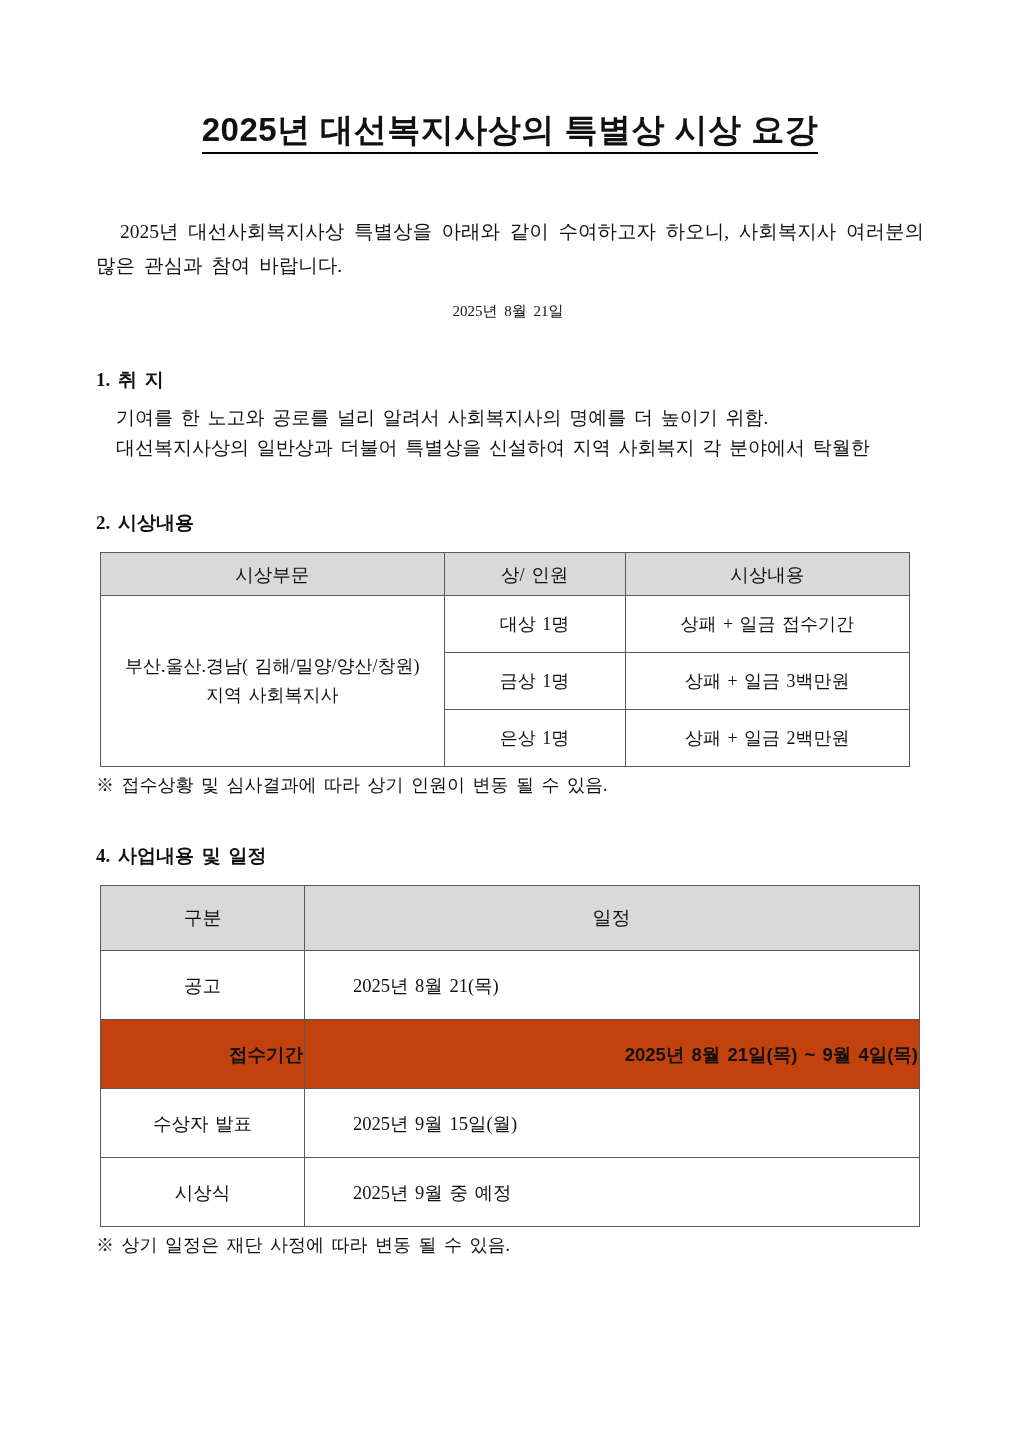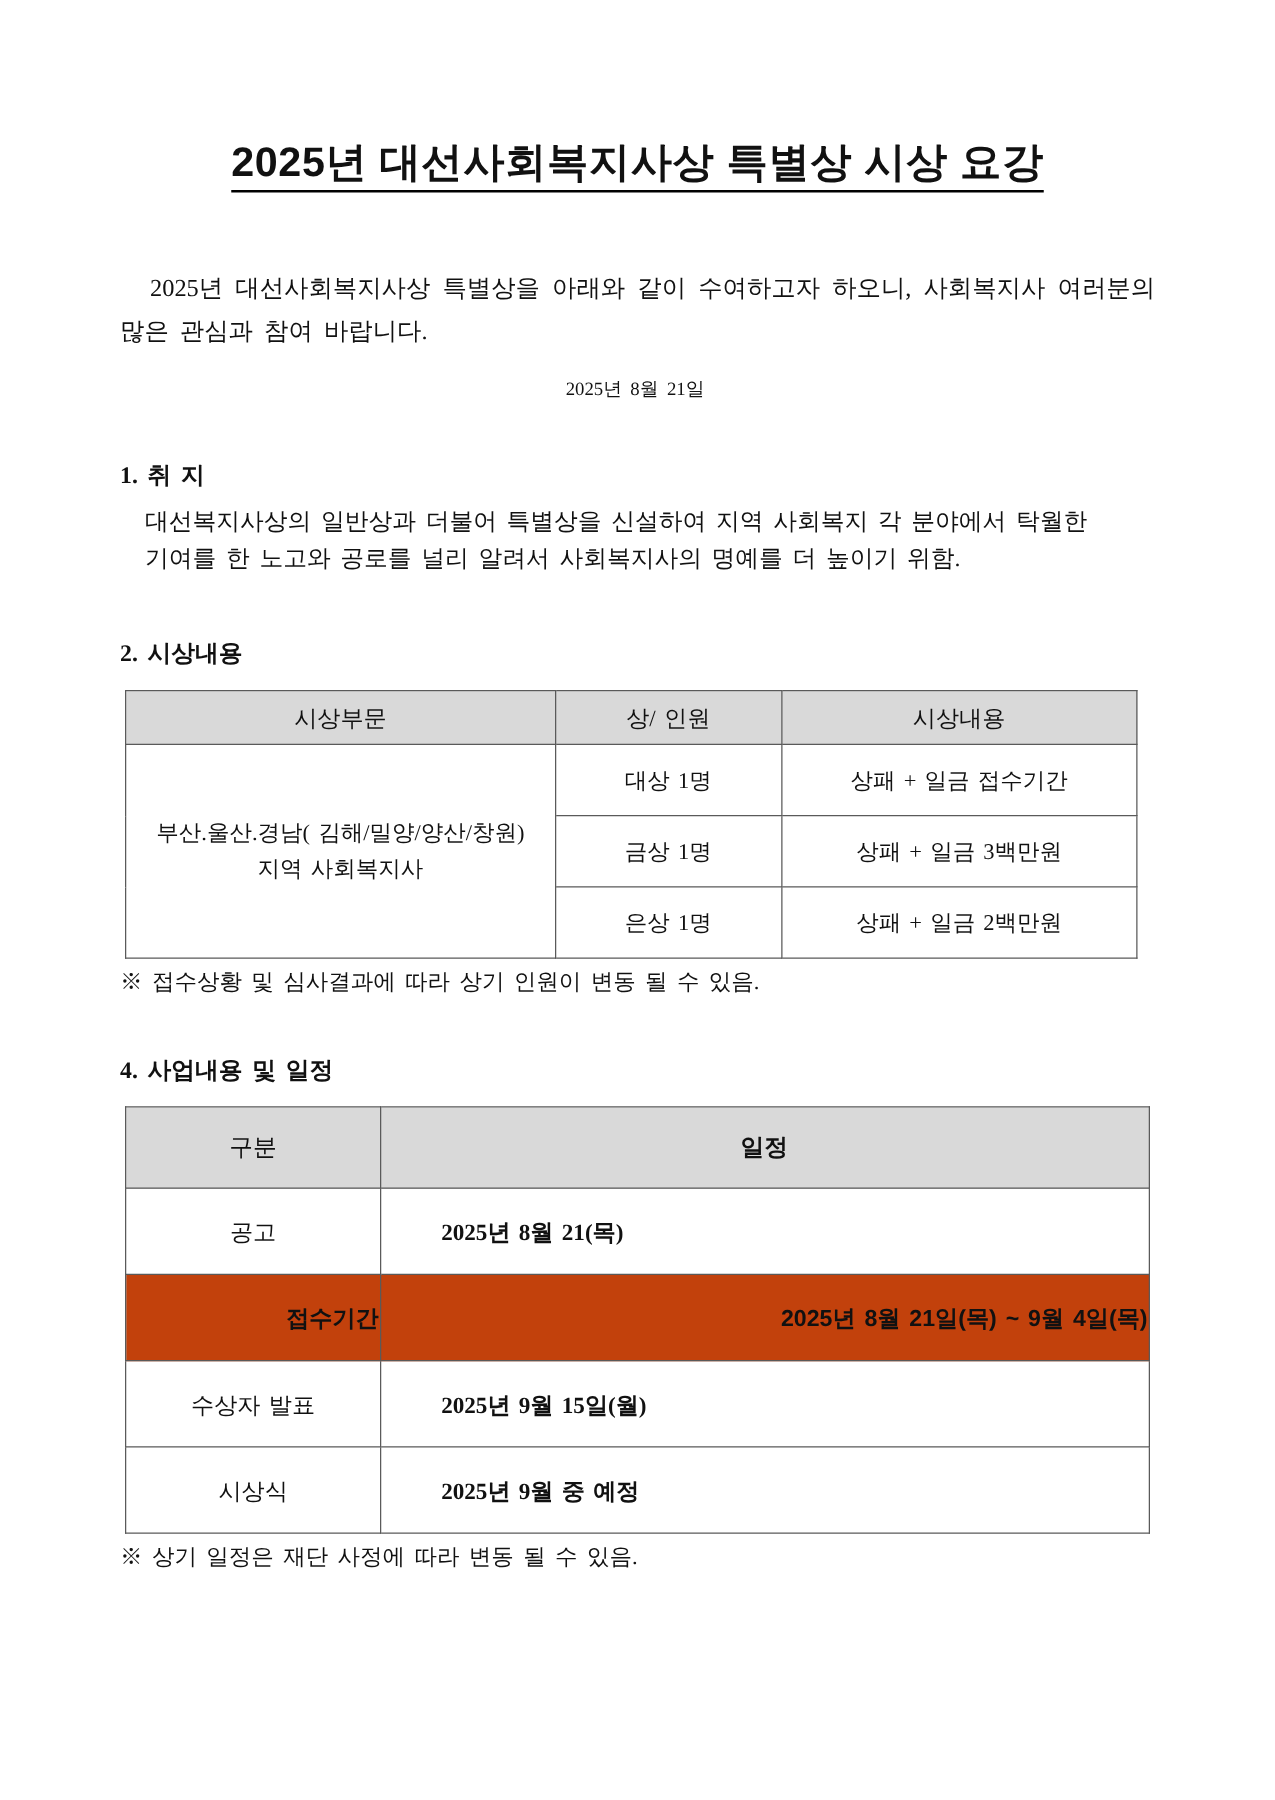--- a/index.html
+++ b/index.html
@@ -128,40 +128,40 @@
   }
   .schedule-table th {
     background: #d9d9d9;
     height: 62px;
     font-size: 19px;
   }
   .schedule-table td {
     height: 66px;
   }
   .schedule-table .col-div { width: 215px; }
-  .schedule-table .col-sched { width: 605px; text-align: left; padding-left: 48px; font-weight: bold; }
+  .schedule-table .col-sched { width: 605px; text-align: left; padding-left: 48px; }
   .schedule-table tr.highlight td { background: #c2410c; font-weight: bold; text-align: right; }
   .schedule-table tr.highlight td.col-sched { font-family: "Liberation Sans","DejaVu Sans",sans-serif; font-size: 18.5px; }
 </style>
 </head>
 <body>
 
 <div class="page">
 
-  <h1 class="doc-title"><span>2025년 대선사회복지사상 특별상 시상 요강</span></h1>
+  <h1 class="doc-title"><span>2025년 대선복지사상의 특별상 시상 요강</span></h1>
 
   <p class="intro"><span class="indent"></span><span>2025년 대선사회복지사상 특별상을 아래와 같이 수여하고자 하오니, 사회복지사 여러분의 많은 관심과 참여 바랍니다.</span></p>
 
   <div class="date-line">2025년 8월 21일</div>
 
   <div class="section">
     <div class="section-heading">1. 취 지</div>
     <div class="section-body">
+      <div>기여를 한 노고와 공로를 널리 알려서 사회복지사의 명예를 더 높이기 위함.</div>
       <div>대선복지사상의 일반상과 더불어 특별상을 신설하여 지역 사회복지 각 분야에서 탁월한</div>
-      <div>기여를 한 노고와 공로를 널리 알려서 사회복지사의 명예를 더 높이기 위함.</div>
     </div>
   </div>
 
   <div class="section">
     <div class="section-heading">2. 시상내용</div>
 
     <table class="award-table">
       <thead>
         <tr>
           <th class="col-area">시상부문</th>

